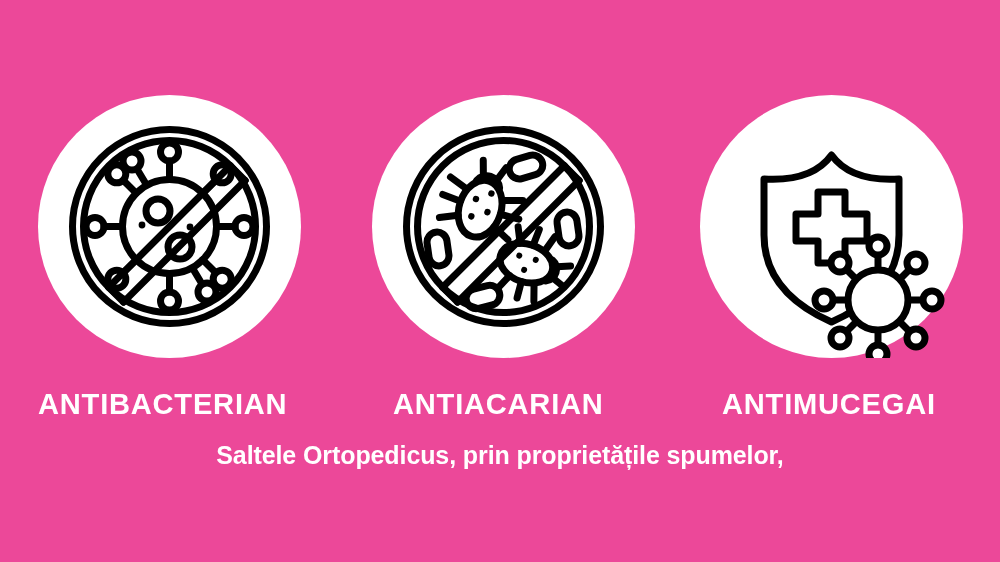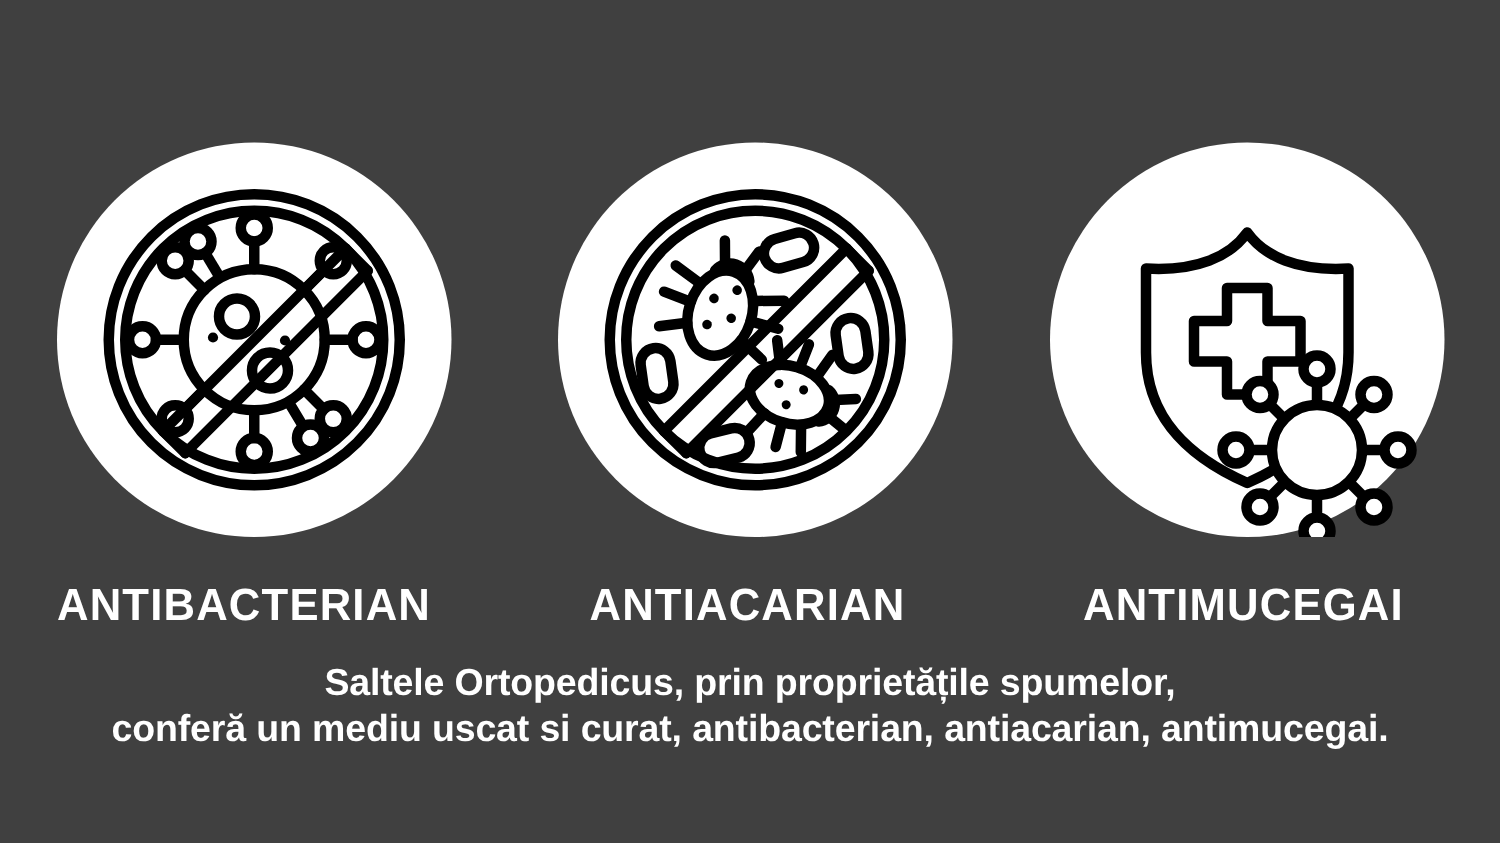--- a/index.html
+++ b/index.html
@@ -13,21 +13,21 @@
   body {
     background: #00ade0;
     font-family: "Liberation Sans", sans-serif;
     position: relative;
   }
 
   #stage {
     position: relative;
     width: 1000px;
     height: 562px;
-    background: #404040;
+    background: #ec4899;
   }
 
   
   .badges {
     position: absolute;
     top: 0;
     left: 0;
     width: 1000px;
     height: 380px;
   }
@@ -264,16 +264,15 @@
   </div>
 
   <div class="labels">
     <div class="label label-1">ANTIBACTERIAN</div>
     <div class="label label-2">ANTIACARIAN</div>
     <div class="label label-3">ANTIMUCEGAI</div>
   </div>
 
   <div class="blurb">
     <span class="blurb-line">Saltele Ortopedicus, prin proprietățile spumelor,</span>
-    <span class="blurb-line">conferă un mediu uscat si curat, antibacterian, antiacarian, antimucegai.</span>
   </div>
 
 </div>
 
 </body></html>

